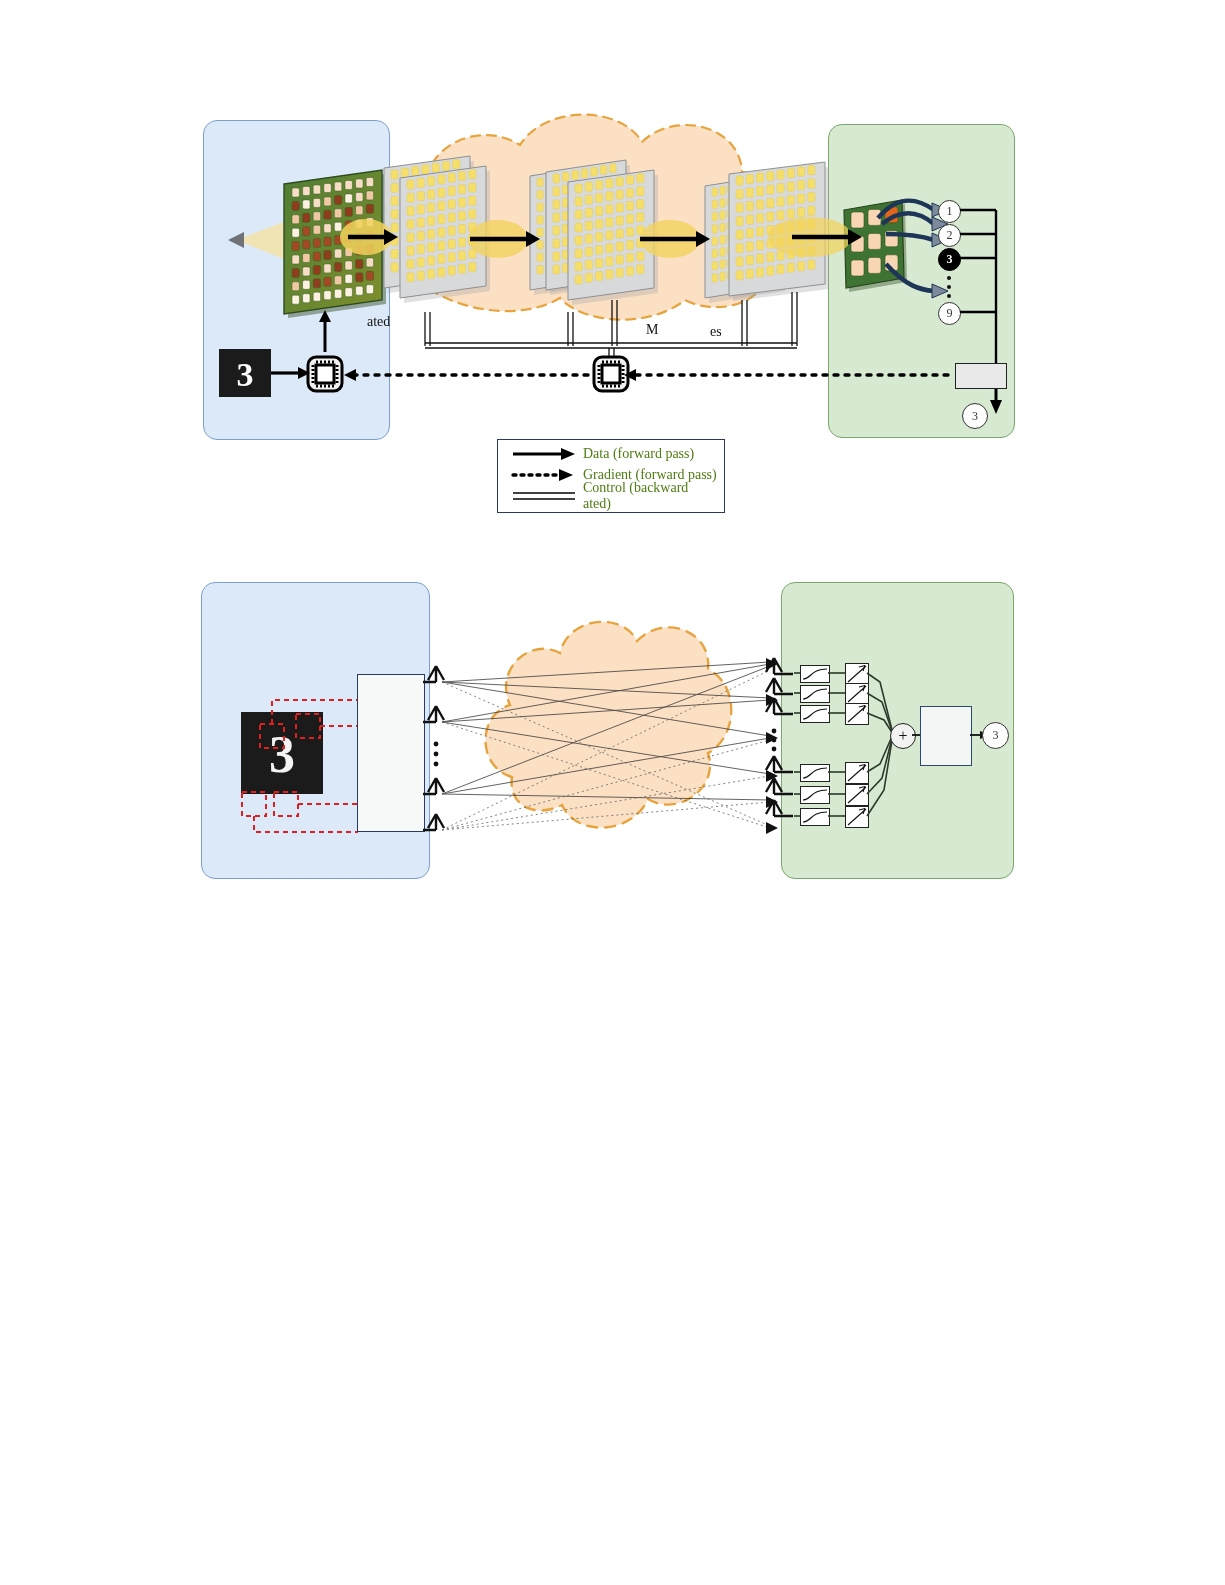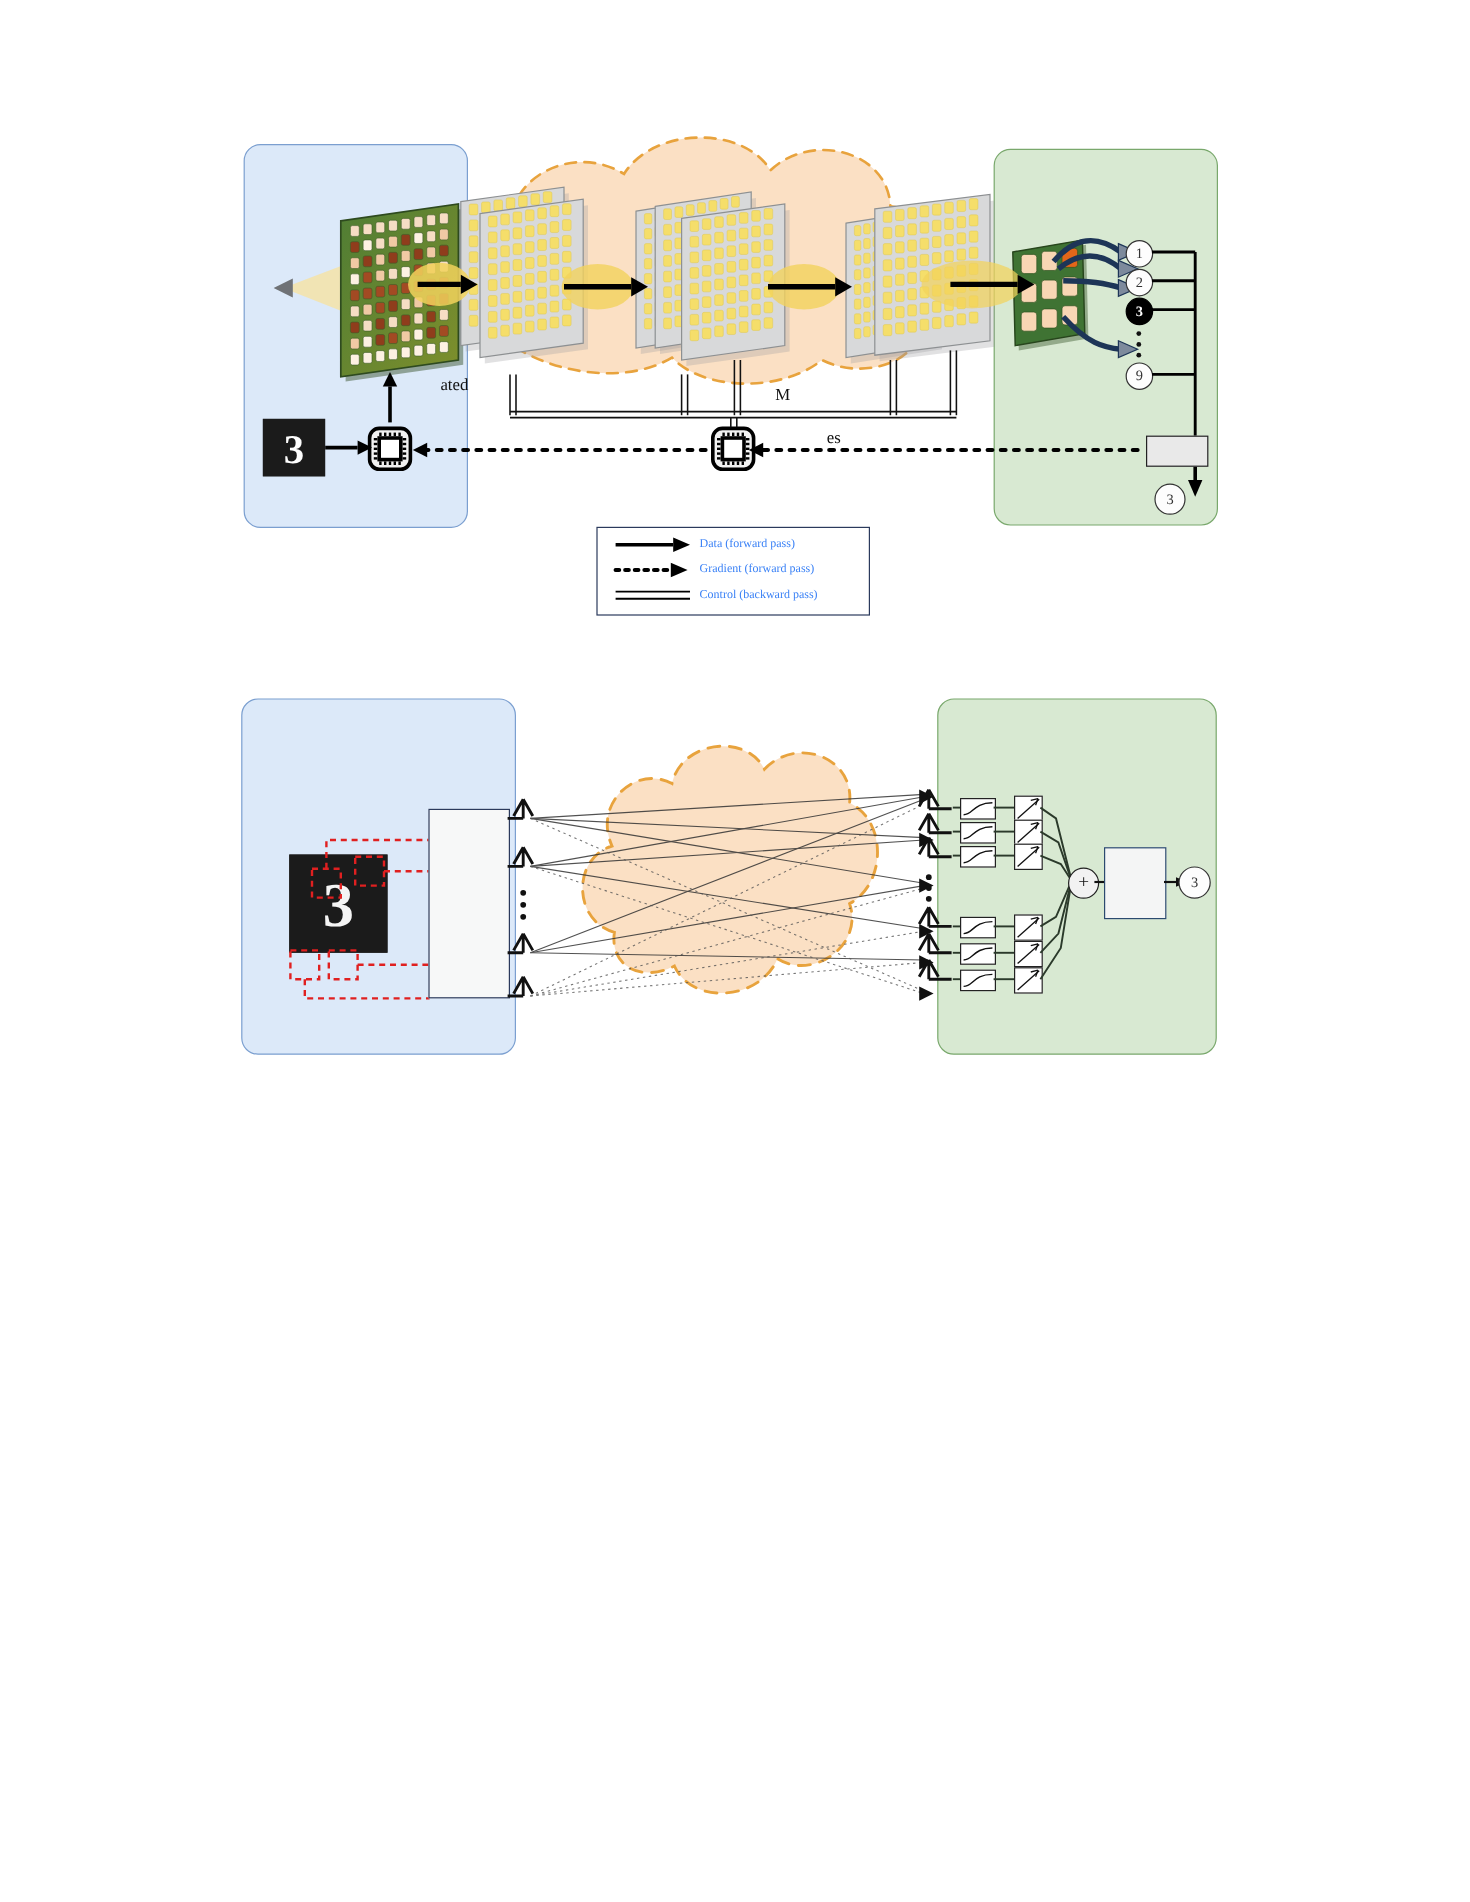--- a/index.html
+++ b/index.html
@@ -18,21 +18,21 @@
 
   
   .txt{position:absolute;font-family:"Liberation Serif", serif;color:#111;
        white-space:nowrap;}
   .frag{font-size:14px;}
 
   
   .legend{position:absolute;background:#fff;border:1px solid #2b3a5c;}
   .legend-row{display:flex;align-items:center;height:21px;}
   .legend-key{width:80px;flex:none;position:relative;height:21px;}
-  .legend-label{font-size:10px;color:#3b82f6;}
+  .legend-label{font-size:14px;color:#4d7c0f;}
 
   
   .board{position:absolute;}
   .board svg{display:block;overflow:visible;}
 
   
   .chip{position:absolute;}
 
   
   .mnist{position:absolute;background:#1b1b1b;}
@@ -747,21 +747,21 @@
       <line x1="425" y1="343" x2="797" y2="343"></line>
       <line x1="425" y1="348" x2="797" y2="348"></line>
       <line x1="609" y1="348" x2="609" y2="356"></line>
         <line x1="614" y1="348" x2="614" y2="356"></line>
     </g>
   </svg>
 </div>
 
 <span class="txt frag" style="left:356px;top:314px;margin-left:11px;">ated</span>
 <span class="txt frag" style="left:646px;top:322px;">M</span>
-<span class="txt frag" style="left:689px;top:324px;margin-top:34px;">es</span>
+<span class="txt frag" style="left:710px;top:324px;">es</span>
 
 <div class="lines fig" style="left:860px;top:190px;width:110px;height:130px;">
   <svg width="110" height="130" viewBox="0 0 110 130">
     <g fill="none" stroke="#1d3557" stroke-width="4.5">
       <path d="M 18 28 C 40 2, 60 10, 74 20"></path>
       <path d="M 22 34 C 44 16, 62 24, 74 34"></path>
       <path d="M 26 44 C 46 44, 62 46, 74 50"></path>
       <path d="M 26 74 C 46 96, 60 100, 74 101"></path>
     </g>
     <g fill="#7d8a9c" stroke="#1d3557" stroke-width="1">
@@ -833,21 +833,21 @@
     <span class="legend-label">Gradient (forward pass)</span>
   </div>
 
   <div class="legend-row">
     <span class="legend-key">
       <svg width="80" height="21" viewBox="0 0 80 21">
         <line x1="10" y1="8" x2="72" y2="8" stroke="#000" stroke-width="1.6"></line>
         <line x1="10" y1="14" x2="72" y2="14" stroke="#000" stroke-width="1.6"></line>
       </svg>
     </span>
-    <span class="legend-label">Control (backward pass)</span>
+    <span class="legend-label">Control (backward ated)</span>
   </div>
 </div>
 
 <div class="panel panel-blue fig" style="left:201px;top:582px;width:227px;height:295px;"></div>
 
 <div class="panel panel-green fig" style="left:781px;top:582px;width:231px;height:295px;"></div>
 
 <div class="cloud fig" style="left:472px;top:597px;width:270px;height:250px;">
   <svg width="270" height="250" viewBox="0 0 270 250">
     <path d="M 40 180

